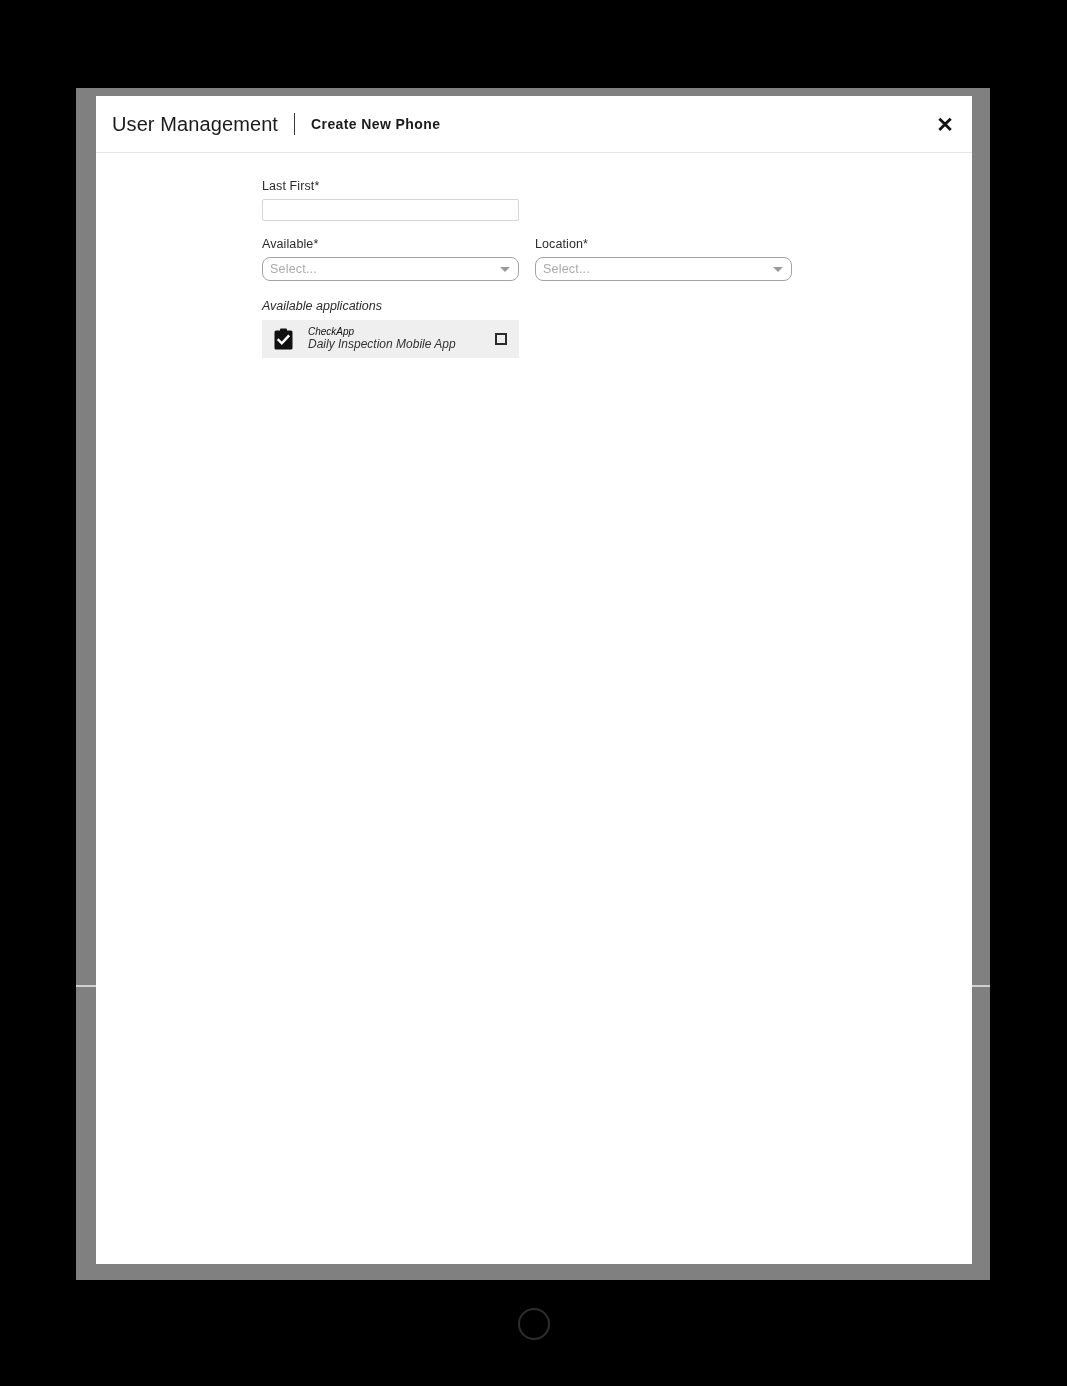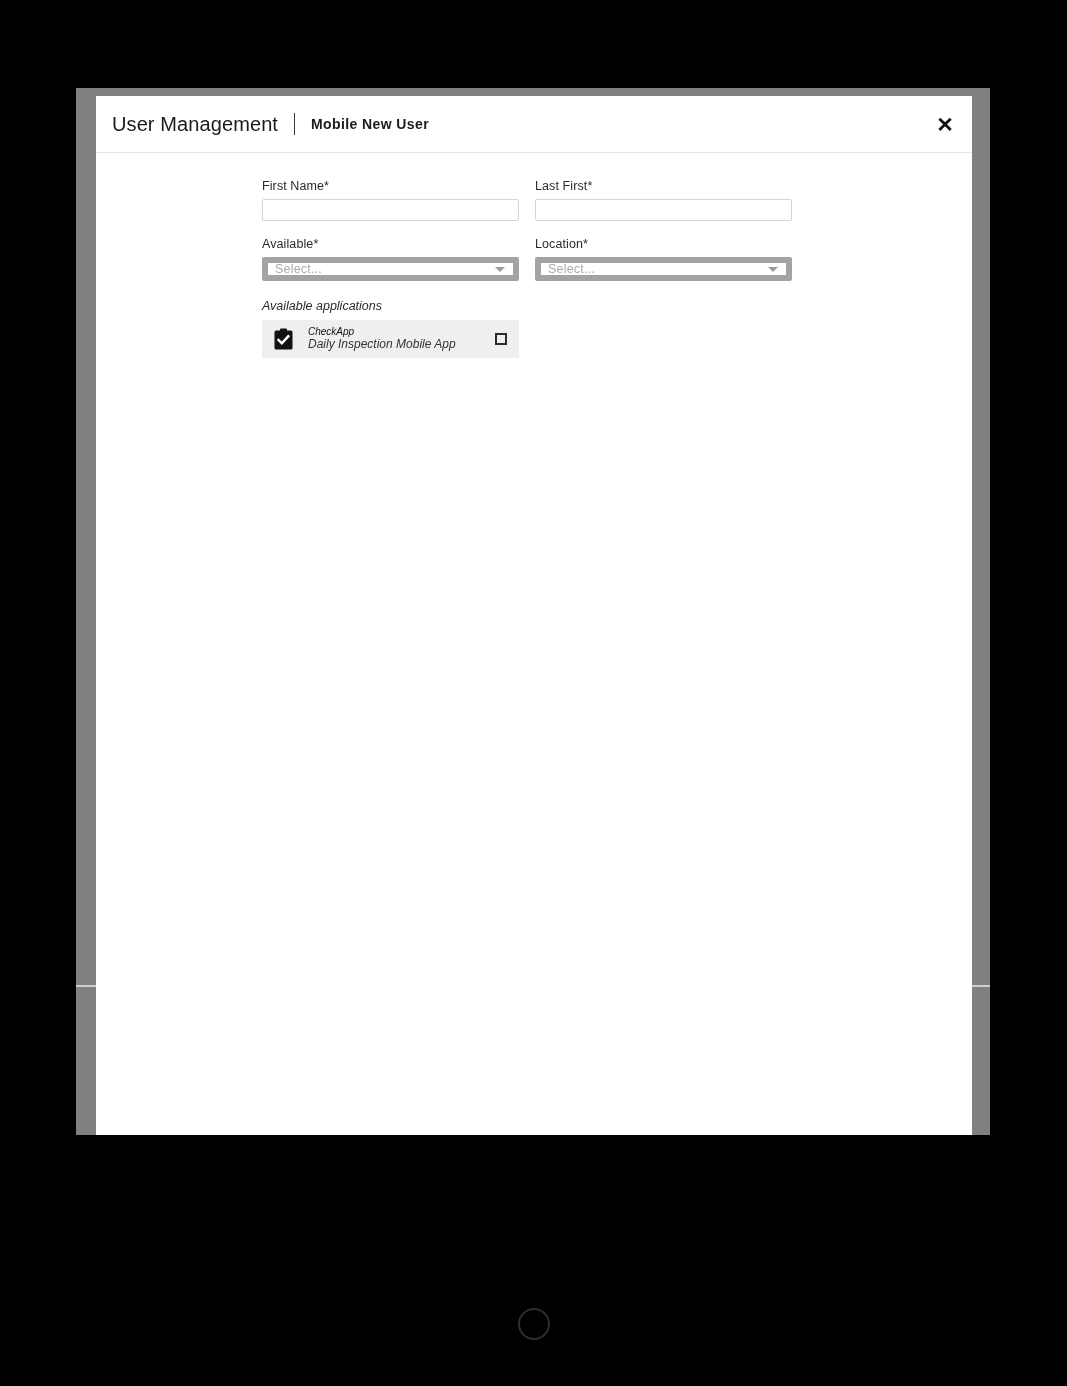--- a/index.html
+++ b/index.html
@@ -23,21 +23,21 @@
     background: #000;
     border-radius: 44px;
   }
 
   
   #app-viewport {
     position: absolute;
     left: 76px;
     top: 88px;
     width: 914px;
-    height: 1047px;
+    height: 1192px;
     background: #5eead4;
     overflow: hidden;
   }
 
   
   #app-header {
     position: absolute;
     left: 0; top: 0;
     width: 914px;
     height: 40px;
@@ -223,22 +223,22 @@
     font-size: 12px;
     color: #333;
     padding: 0 7px;
     outline: none;
   }
   .select-wrap {
     position: relative;
     width: 100%;
     height: 24px;
     box-sizing: border-box;
-    border: 6px solid #a3a3a3;
-    border-radius: 2px;
+    border: 1px solid #a3a3a3;
+    border-radius: 8px;
     background: #fff;
     display: flex;
     align-items: center;
     cursor: pointer;
   }
   .select-value {
     font-size: 12.5px;
     color: #aaaaaa;
     padding-left: 7px;
     letter-spacing: 0.2px;
@@ -382,33 +382,29 @@
     <div id="bg-round-badge"></div>
 
     <div id="modal-overlay">
       <div id="overlay-seam"></div>
 
       <div id="modal-dialog">
 
         <div id="modal-header">
           <span id="modal-title-main">User Management</span>
           <span id="modal-title-sep"></span>
-          <span id="modal-title-sub">Mobile New User</span>
+          <span id="modal-title-sub">Create New Phone</span>
           <span id="modal-close-btn">✕</span>
         </div>
 
         <div id="modal-body">
 
           <div id="form-grid">
 
             <div class="form-row">
-              <div class="form-field">
-                <label class="field-label">First Name*</label>
-                <input class="text-input" type="text" value="" style="">
-              </div>
               <div class="form-field">
                 <label class="field-label">Last First*</label>
                 <input class="text-input" type="text" value="" style="">
               </div>
             </div>
 
 
             <div class="form-row">
               <div class="form-field">
                 <label class="field-label">Available*</label>

